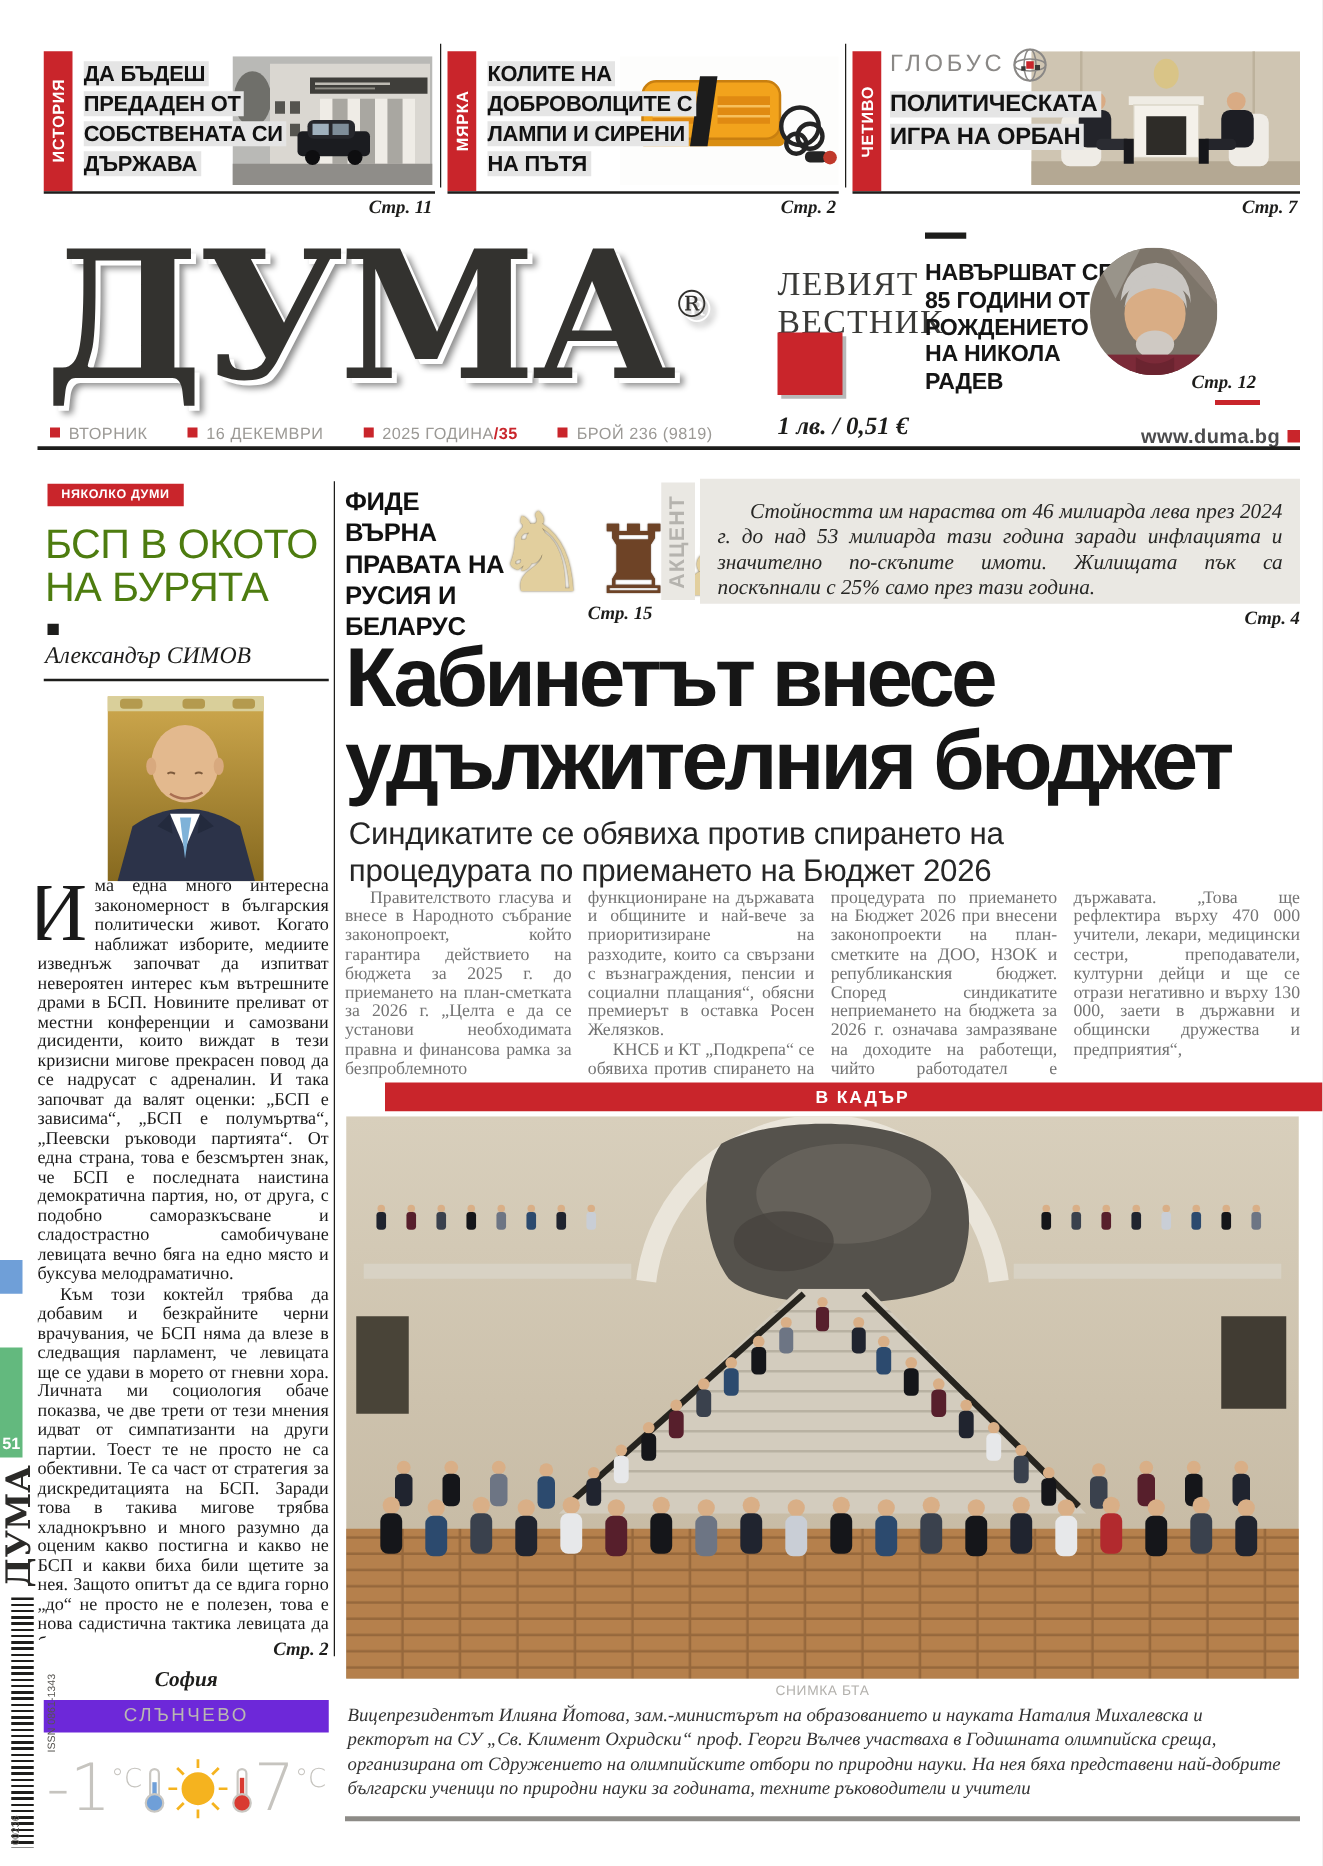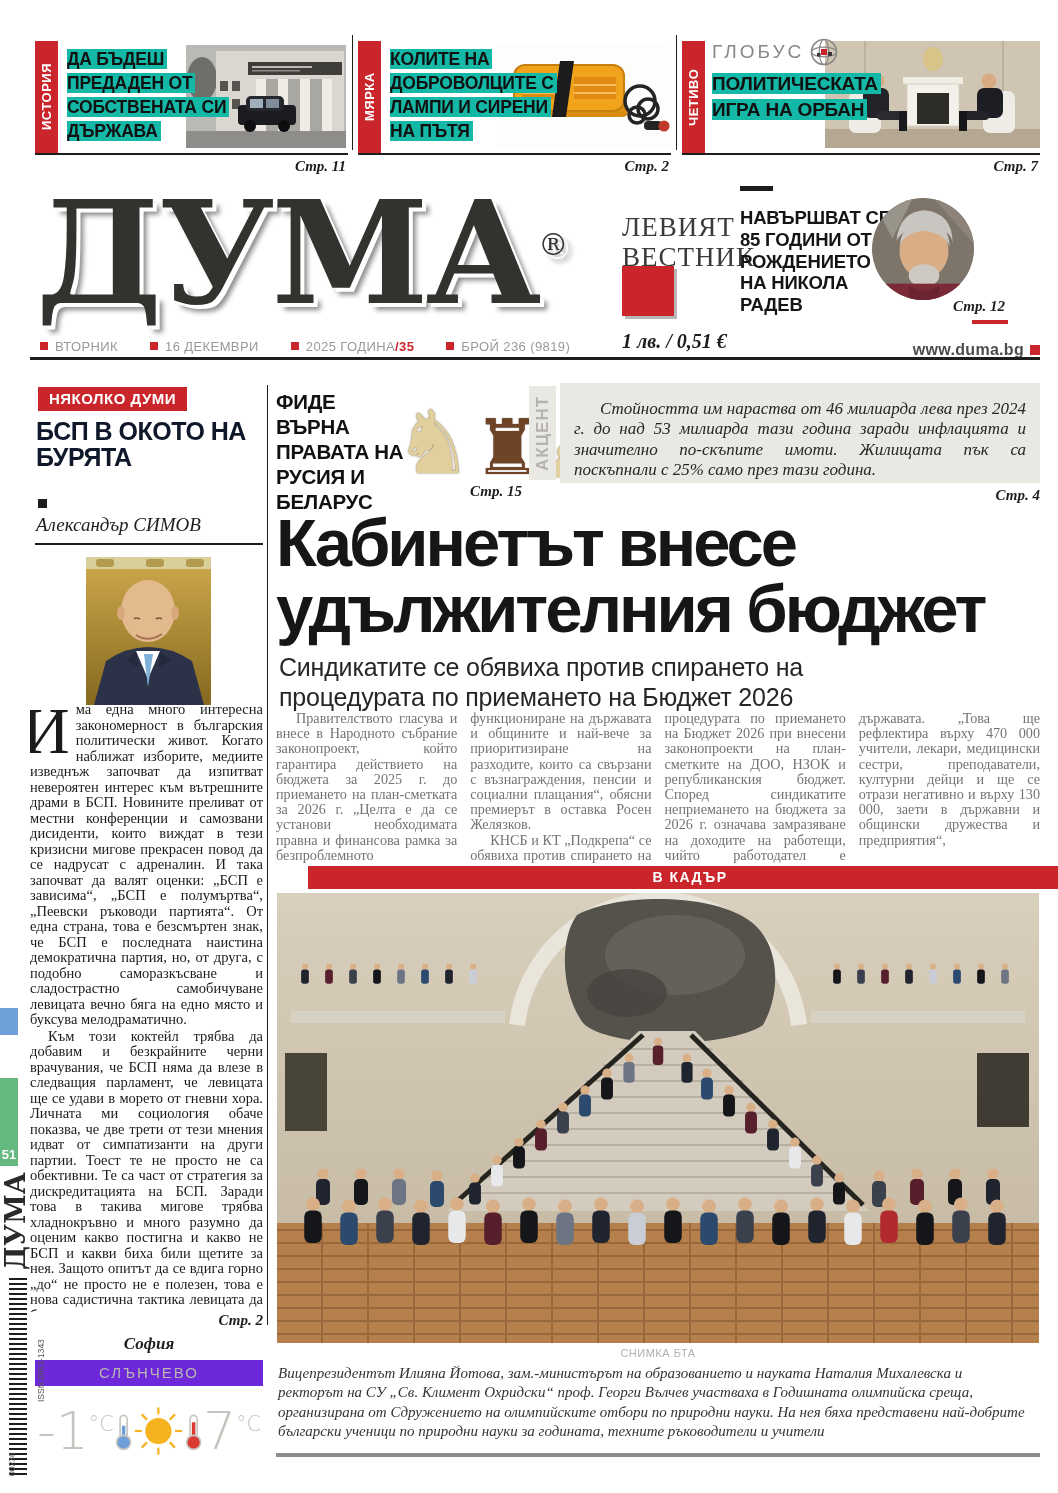--- a/index.html
+++ b/index.html
@@ -5,43 +5,43 @@
   html,body{margin:0;padding:0;background:#e8e8e8;}
   .page{position:relative;width:1058px;height:1493px;margin:0 auto;background:#ffffff;overflow:hidden;
         font-family:"Liberation Sans",sans-serif;color:#1d1d1b;}
   .abs{position:absolute;}
   
   .vtag{background:#c9252b;color:#fff;font-weight:bold;font-size:13px;letter-spacing:.5px;
         writing-mode:vertical-rl;transform:rotate(180deg);text-align:center;
         display:flex;align-items:center;justify-content:center;}
   
   .tz-title{font-weight:bold;font-size:17.5px;line-height:1.38;letter-spacing:-.2px;color:#111;z-index:3;}
-  .tz-title span{background:#14b8a6;box-decoration-break:clone;-webkit-box-decoration-break:clone;padding:0 3px 0 0;}
+  .tz-title span{background:#e5e5e5;box-decoration-break:clone;-webkit-box-decoration-break:clone;padding:0 3px 0 0;}
   .tz-rule{height:2px;background:#1d1d1b;}
   .pageref{font-family:"Liberation Serif",serif;font-style:italic;font-weight:bold;font-size:15px;color:#1d1d1b;}
   .vline{width:1px;background:#1d1d1b;}
   
   .mast-logo{font-family:"DejaVu Serif",serif;font-weight:bold;font-size:142px;line-height:.95;
              letter-spacing:-3px;color:#33322f;
              text-shadow:4px 4px 0 #ffffff,7px 7px 5px rgba(0,0,0,.45);}
   .mast-logo sup{font-size:30px;font-weight:normal;vertical-align:super;letter-spacing:0;}
   .tagline{font-family:"Liberation Serif",serif;font-size:27px;line-height:1.12;letter-spacing:1px;color:#3a3a38;margin-top:16px;}
   .redsq{background:#c9252b;box-shadow:3px 3px 0 rgba(0,0,0,.28);}
   .promo-title{font-weight:bold;font-size:18.5px;line-height:1.18;letter-spacing:-.2px;color:#151515;}
   .price{font-family:"Liberation Serif",serif;font-style:italic;font-weight:bold;font-size:20px;color:#1d1d1b;}
   .website{font-weight:bold;font-size:16px;letter-spacing:.3px;color:#4c4c4e;}
   .website .sq{display:inline-block;width:10px;height:10px;background:#c9252b;margin-left:6px;}
   
   .dateline{display:flex;gap:32px;align-items:center;font-size:13px;color:#9b9995;letter-spacing:.4px;}
   .dateline .sq{display:inline-block;width:8px;height:8px;background:#c9252b;margin-right:7px;vertical-align:1px;}
   .dl-red{color:#c9252b;font-weight:bold;}
   
-  .op-label{display:inline-block;background:#c9252b;color:#fff;font-weight:bold;font-size:15px;
+  .op-label{display:inline-block;background:#c9252b;color:#fff;font-weight:bold;font-size:10px;
             letter-spacing:.5px;padding:3px 11px 4px;}
-  .op-title{font-weight:bold;font-size:25px;line-height:1.05;letter-spacing:-.5px;color:#0f172a;}
+  .op-title{font-weight:normal;font-size:33px;line-height:1.05;letter-spacing:-.5px;color:#4d7c0f;}
   .op-author{font-family:"Liberation Serif",serif;font-style:italic;font-size:19px;color:#1d1d1b;}
   .op-body{font-family:"Liberation Serif",serif;font-size:14.5px;line-height:1.07;text-align:justify;color:#1a1a1a;}
   .op-body p{margin:0;}
   .op-body p + p{text-indent:18px;margin-top:1px;}
   .dropcap{float:left;font-family:"Liberation Serif",serif;font-size:66px;line-height:52px;
            margin:3px 6px 0 -8px;color:#1a1a1a;}
   
   .fide-title{font-weight:bold;font-size:20.5px;line-height:1.22;letter-spacing:-.3px;color:#111;}
   .chess{display:flex;align-items:flex-end;gap:0;font-family:"DejaVu Sans",sans-serif;}
   

